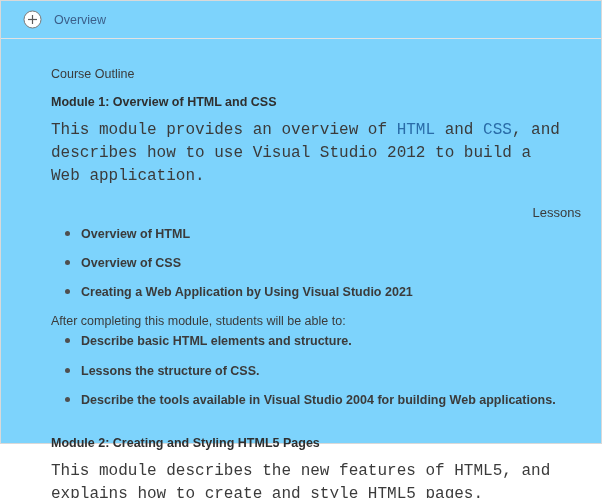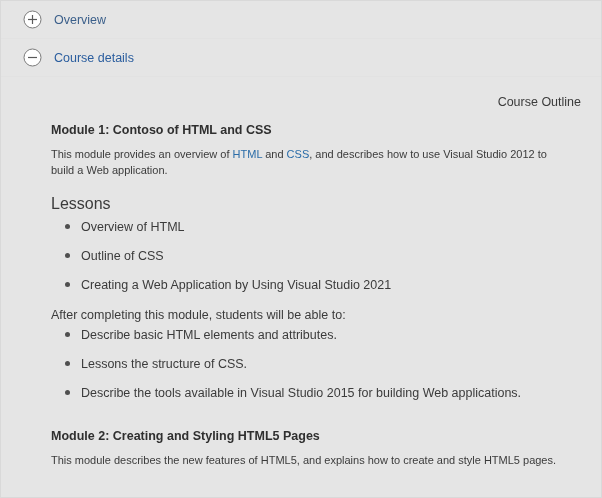--- a/index.html
+++ b/index.html
@@ -11,24 +11,24 @@
     width: 602px;
     height: 498px;
     overflow: hidden;
     font-family: "Liberation Sans", sans-serif;
     color: #3b3b3b;
     font-size: 12px;
   }
   .page {
     position: relative;
     width: 602px;
-    height: 498px;
+    height: 444px;
     box-sizing: border-box;
     border: 1px solid #d9d9d9;
-    background: #e5e5e5;
+    background: #7dd3fc;
   }
   .accordion-header {
     display: flex;
     align-items: center;
     height: 38px;
     padding-left: 22px;
     border-bottom: 1px solid #e2e2e2;
     box-sizing: border-box;
   }
   .accordion-header.first {
@@ -49,48 +49,50 @@
   .accordion-title.link {
     color: #2a5d9e;
   }
   .panel {
     padding: 10px 20px 0 50px;
     box-sizing: border-box;
   }
   .outline-title {
     font-size: 12.5px;
     color: #3b3b3b;
-    margin: 8px 0 14px 0;
-    text-align: right;
+    margin: 18px 0 14px 0;
   }
   .module-heading {
     font-weight: bold;
     font-size: 12.5px;
     color: #2f2f2f;
     margin: 0 0 10px 0;
   }
   .module-desc {
-    font-size: 11px;
+    font-size: 16px;
     color: #3b3b3b;
     line-height: 1.45;
     margin: 0 0 12px 0;
     max-width: 510px;
+    font-family: Liberation Mono, monospace;
   }
   .module-desc .kw {
     color: #2a6ca8;
   }
   .lessons-label {
-    font-size: 16px;
+    font-size: 13px;
     color: #3b3b3b;
     margin: 16px 0 6px 0;
+    text-align: right;
   }
   ul.bullets {
     list-style: none;
     margin: 0 0 14px 0;
     padding: 0;
+    font-weight: bold;
   }
   ul.bullets li {
     position: relative;
     padding-left: 30px;
     font-size: 12.5px;
     color: #3b3b3b;
     line-height: 1.3;
     margin-bottom: 13px;
   }
   ul.bullets li:last-child {
@@ -127,48 +129,39 @@
     <span class="toggle-icon">
       <svg width="19" height="19" viewBox="0 0 19 19">
         <circle cx="9.5" cy="9.5" r="8.5" fill="#ffffff" stroke="#7a7a7a" stroke-width="1"></circle>
         <line x1="5" y1="9.5" x2="14" y2="9.5" stroke="#5a5a5a" stroke-width="1.2"></line>
         <line x1="9.5" y1="5" x2="9.5" y2="14" stroke="#5a5a5a" stroke-width="1.2"></line>
       </svg>
     </span>
     <span class="accordion-title">Overview</span>
   </div>
 
-  <div class="accordion-header">
-    <span class="toggle-icon">
-      <svg width="19" height="19" viewBox="0 0 19 19">
-        <circle cx="9.5" cy="9.5" r="8.5" fill="#ffffff" stroke="#7a7a7a" stroke-width="1"></circle>
-        <line x1="5" y1="9.5" x2="14" y2="9.5" stroke="#5a5a5a" stroke-width="1.2"></line>
-      </svg>
-    </span>
-    <span class="accordion-title link">Course details</span>
-  </div>
 
   <div class="panel">
 
     <div class="outline-title">Course Outline</div>
 
-    <div class="module-heading">Module 1: Contoso of HTML and CSS</div>
+    <div class="module-heading">Module 1: Overview of HTML and CSS</div>
     <p class="module-desc"><span>This module provides an overview of </span><span class="kw">HTML</span><span> and </span><span class="kw">CSS</span><span>, and describes how to use Visual Studio 2012 to build a Web application.</span></p>
 
     <div class="lessons-label">Lessons</div>
     <ul class="bullets">
       <li>Overview of HTML</li>
-      <li>Outline of CSS</li>
+      <li>Overview of CSS</li>
       <li>Creating a Web Application by Using Visual Studio 2021</li>
     </ul>
 
     <div class="after-text">After completing this module, students will be able to:</div>
     <ul class="bullets">
-      <li>Describe basic HTML elements and attributes.</li>
+      <li>Describe basic HTML elements and structure.</li>
       <li>Lessons the structure of CSS.</li>
-      <li>Describe the tools available in Visual Studio 2015 for building Web applications.</li>
+      <li>Describe the tools available in Visual Studio 2004 for building Web applications.</li>
     </ul>
 
     <div class="module-heading" style="margin-top:28px;">Module 2: Creating and Styling HTML5 Pages</div>
     <p class="module-desc">This module describes the new features of HTML5, and explains how to create and style HTML5 pages.</p>
 
   </div>
 </div>
 
 </body></html>

